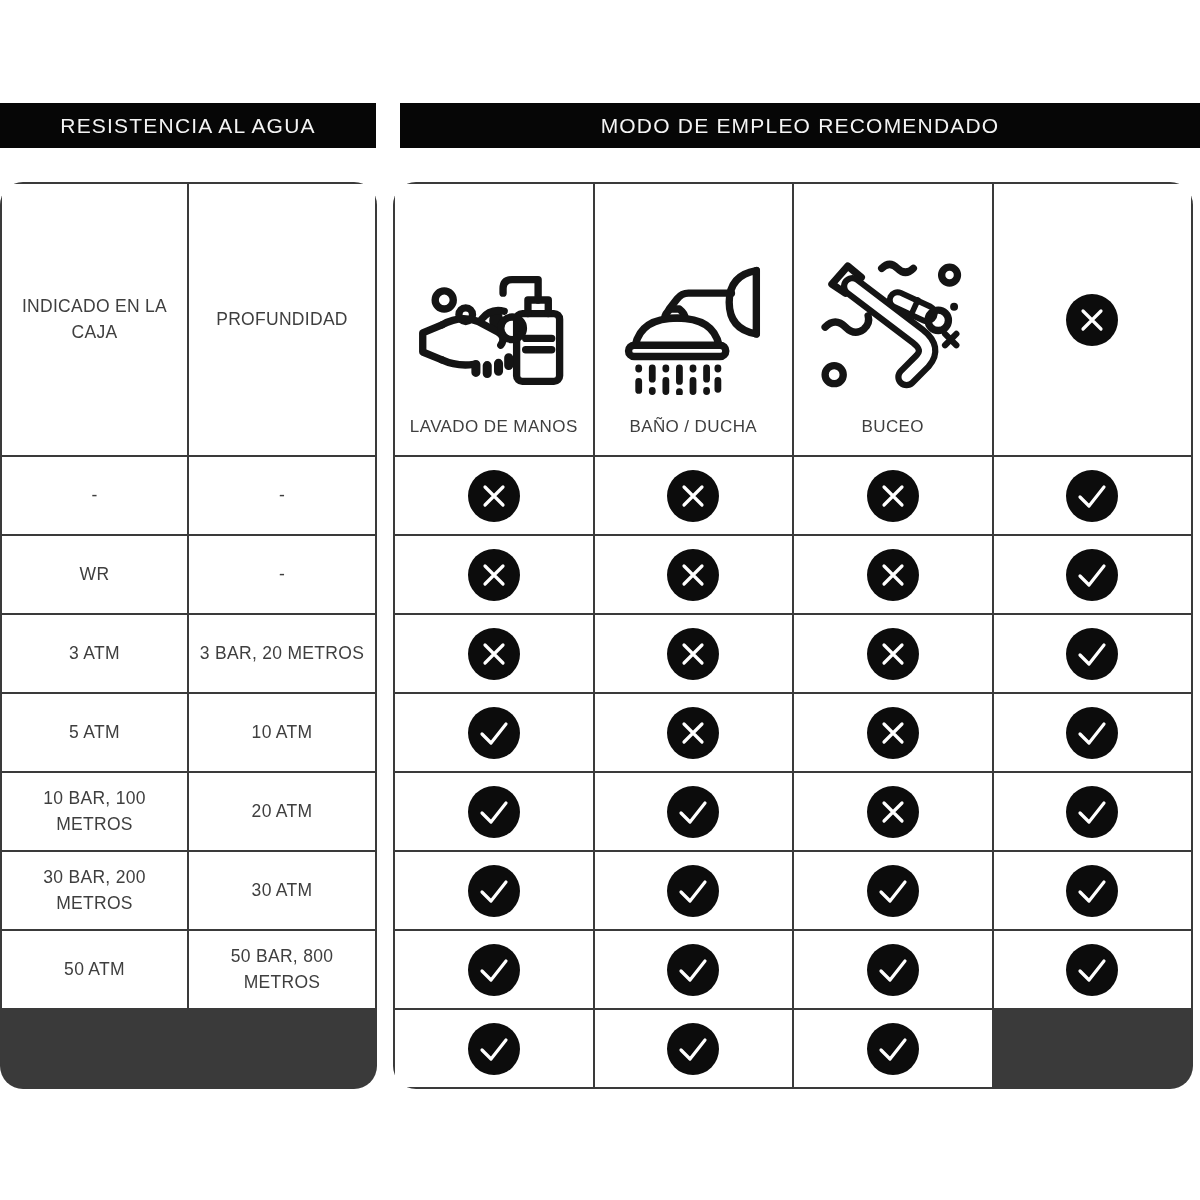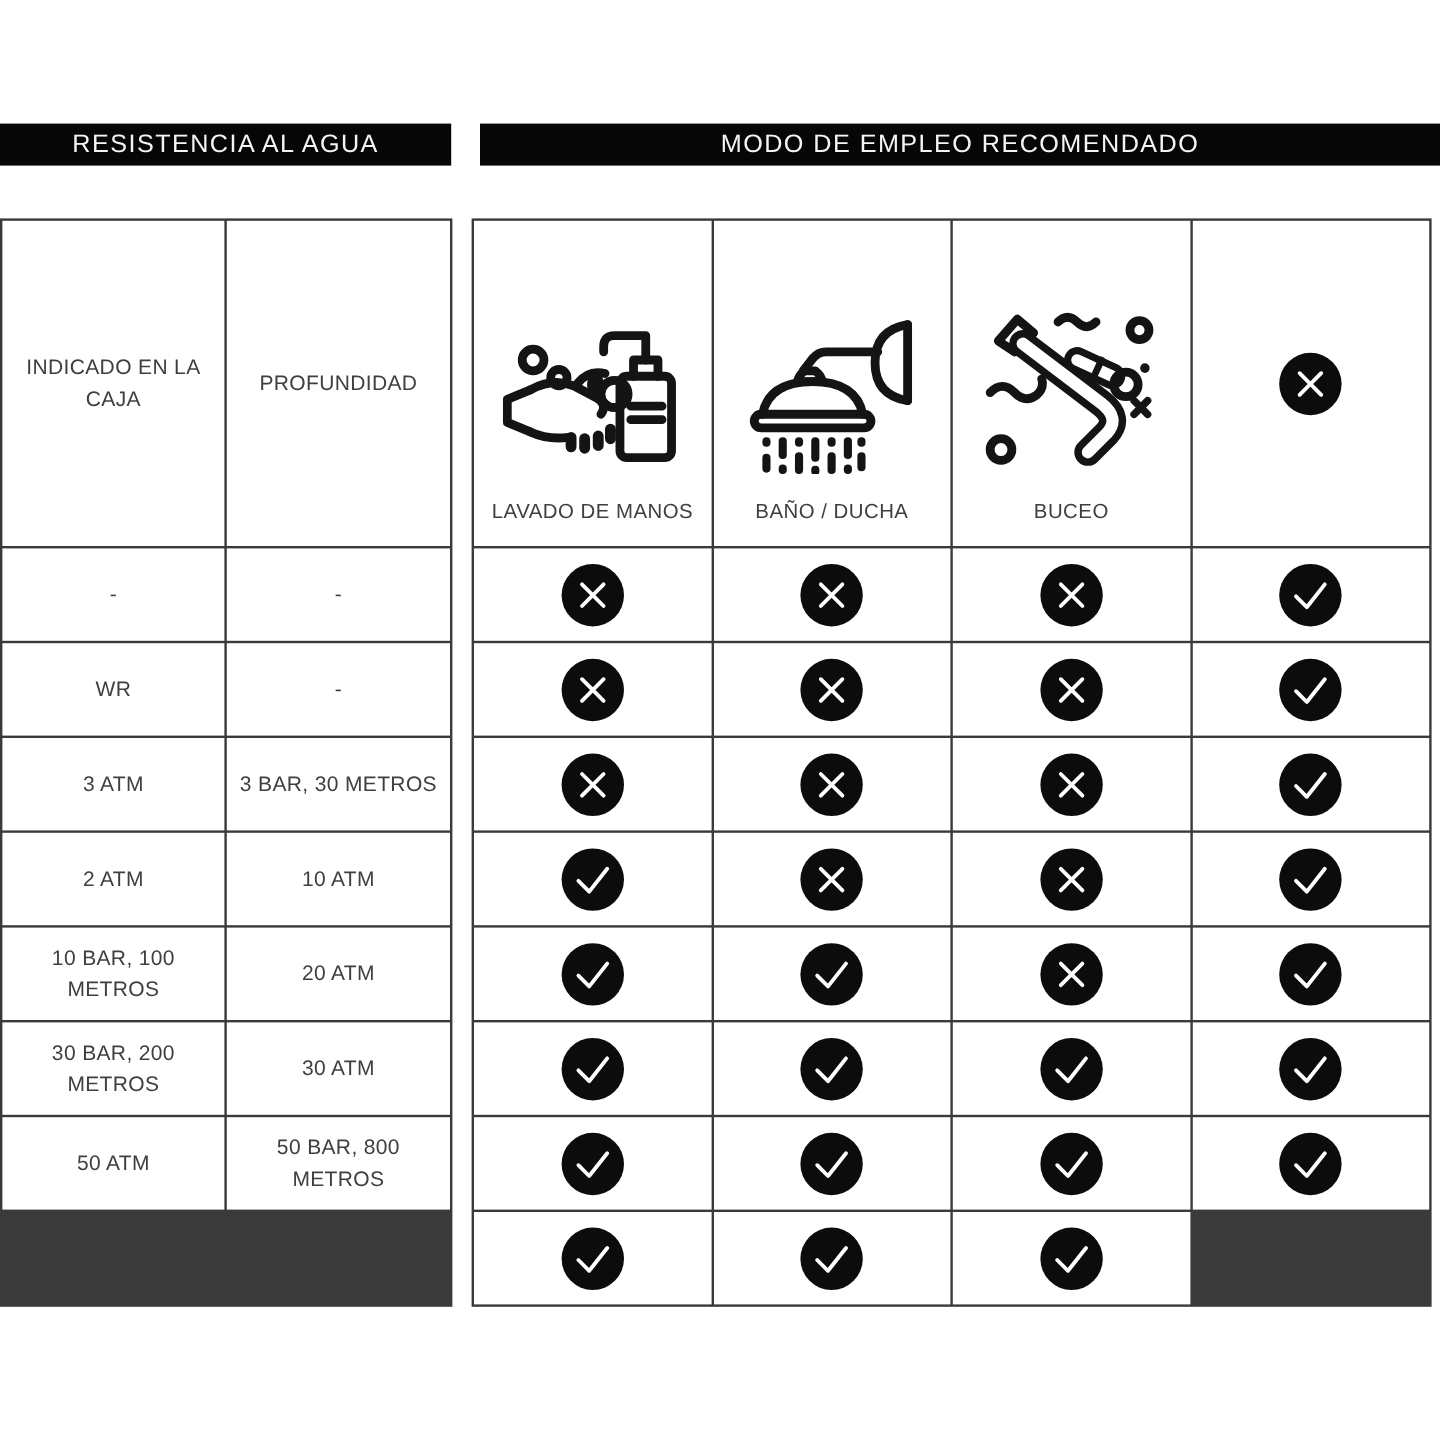--- a/index.html
+++ b/index.html
@@ -1,26 +1,26 @@
 <!DOCTYPE html>
 <html><head>
 <meta charset="utf-8">
 <style>
   html,body{margin:0;padding:0;background:#fff;}
   .canvas{position:relative;width:1200px;height:1200px;background:#ffffff;overflow:hidden;
           font-family:"Liberation Sans", sans-serif;color:#3f3f3f;}
   
-  .bar{position:absolute;top:103px;height:35px;background:#060606;color:#f4f4f4;
+  .bar{position:absolute;top:103px;height:45px;background:#060606;color:#f4f4f4;
        display:flex;align-items:center;justify-content:center;
        font-size:21px;letter-spacing:1.2px;font-weight:400;}
   .bar-left{left:0;width:376px;}
   .bar-right{left:400px;width:800px;}
   
   .grid{position:absolute;top:182px;height:907px;display:grid;background:#3a3a3a;
-        padding:2px;gap:2px;box-sizing:border-box;}
+        padding:2px;gap:2px;box-sizing:border-box;border-radius:23px;}
   .grid-left{left:0;width:377px;grid-template-columns:185px 1fr;
              grid-template-rows:271px repeat(8,1fr);}
   .grid-right{left:393px;width:800px;grid-template-columns:repeat(4,1fr);
               grid-template-rows:271px repeat(8,1fr);}
   .cell{background:#ffffff;display:flex;align-items:center;justify-content:center;
         text-align:center;font-size:17.5px;letter-spacing:0.3px;line-height:1.45;
         padding:4px 8px;box-sizing:border-box;}
   .icon-cell{flex-direction:column;justify-content:flex-end;padding-bottom:15px;}
   .icon-cell svg.pict{margin-bottom:20px;}
   .pict{stroke:#141414;fill:none;stroke-width:6.5;stroke-linecap:round;stroke-linejoin:round;}
@@ -47,22 +47,22 @@
   </div>
 
   <div class="grid grid-left" id="left-table">
     <div class="cell">INDICADO EN LA CAJA</div>
     <div class="cell">PROFUNDIDAD</div>
   <div class="cell">-</div>
       <div class="cell">-</div>
       <div class="cell">WR</div>
       <div class="cell">-</div>
       <div class="cell">3 ATM</div>
-      <div class="cell">3 BAR, 30 METROS</div>
-      <div class="cell">2 ATM</div>
+      <div class="cell">3 BAR, 20 METROS</div>
+      <div class="cell">5 ATM</div>
       <div class="cell">10 ATM</div>
       <div class="cell">10 BAR, 100 METROS</div>
       <div class="cell">20 ATM</div>
       <div class="cell">30 BAR, 200 METROS</div>
       <div class="cell">30 ATM</div>
       <div class="cell">50 ATM</div>
       <div class="cell">50 BAR, 800 METROS</div>
     </div>
 
   <div class="grid grid-right" id="right-table">

